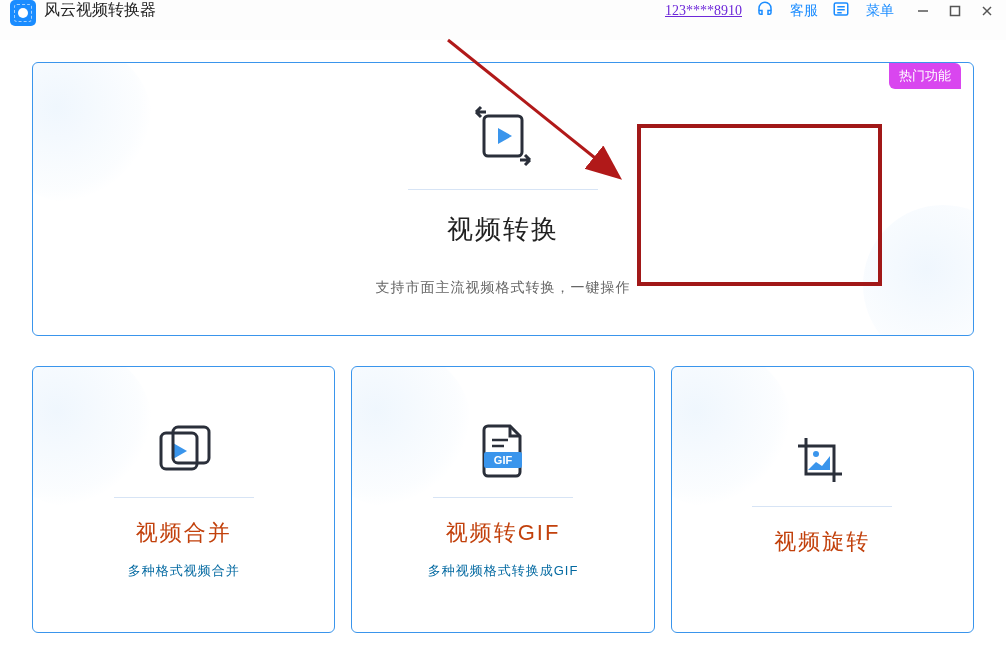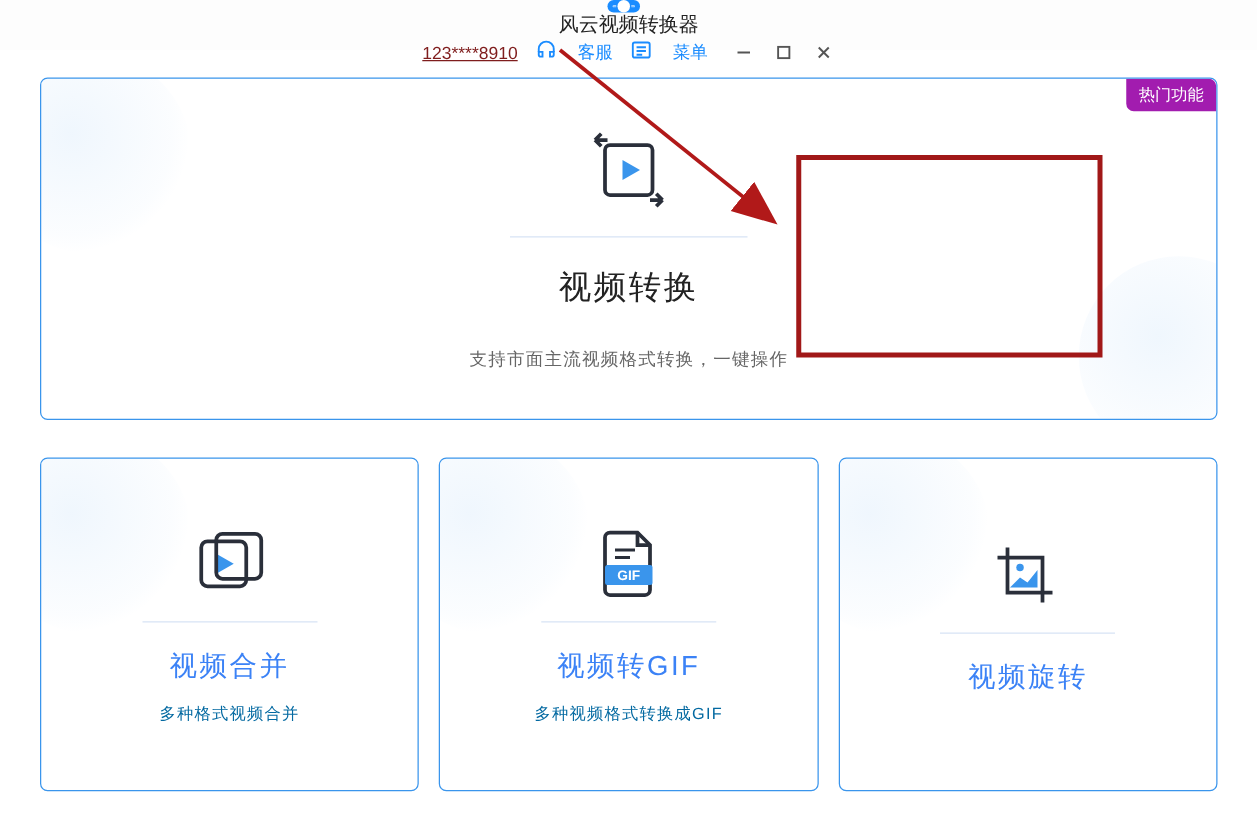--- a/index.html
+++ b/index.html
@@ -7,24 +7,23 @@
     width: 1006px;
     height: 657px;
     font-family: "Microsoft YaHei", "PingFang SC", sans-serif;
     background: #ffffff;
     overflow: hidden;
     position: relative;
   }
   .titlebar {
     height: 40px;
     display: flex;
-    align-items: center;
+    align-items: flex-start;
     padding: 0 10px;
     background: #fdfdfd;
-    flex-direction: column;
   }
   .app-logo {
     width: 26px;
     height: 26px;
     background: #1a8cff;
     border-radius: 5px;
     display: flex;
     align-items: center;
     justify-content: center;
     margin-right: 8px;
@@ -50,24 +49,25 @@
     color: #222;
     font-weight: 500;
   }
   .titlebar-spacer { flex: 1; }
   .titlebar-right {
     display: flex;
     align-items: center;
     gap: 14px;
   }
   .phone-text {
-    color: #7f1d1d;
+    color: #6d28d9;
     font-size: 14px;
     text-decoration: underline;
     cursor: pointer;
+    font-family: Liberation Serif, serif;
   }
   .header-link {
     display: flex;
     align-items: center;
     gap: 16px;
     color: #1a8cff;
     font-size: 14px;
     cursor: pointer;
   }
   .win-controls {
@@ -100,22 +100,22 @@
     display: flex;
     flex-direction: column;
     align-items: center;
     justify-content: center;
     cursor: pointer;
     overflow: hidden;
   }
   .badge {
     position: absolute;
     top: 0;
-    right: 0;
-    background: #a21caf;
+    right: 12px;
+    background: #d946ef;
     color: #fff;
     font-size: 13px;
     padding: 4px 10px;
     border-radius: 0 6px 0 6px;
   }
   .card-icon {
     height: 70px;
     display: flex;
     align-items: center;
     justify-content: center;
@@ -173,21 +173,21 @@
   }
   .small-card .card-icon { height: 64px; margin-bottom: 14px; }
   .small-underline {
     width: 140px;
     height: 1px;
     background: #d7e4f5;
     margin-bottom: 20px;
   }
   .card-title-sm {
     font-size: 22px;
-    color: #3b82f6;
+    color: #c2410c;
     letter-spacing: 2px;
     margin-bottom: 14px;
   }
   .card-desc-sm {
     font-size: 13px;
     color: #0369a1;
     letter-spacing: 1px;
   }
   .bg-bubble {
     position: absolute;

